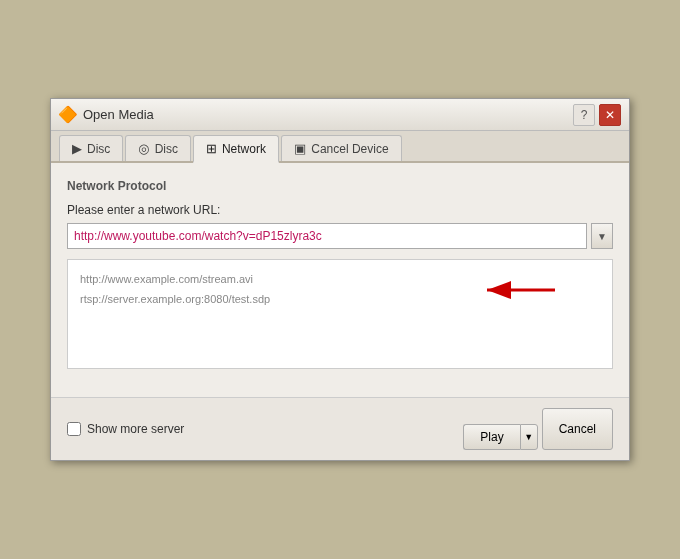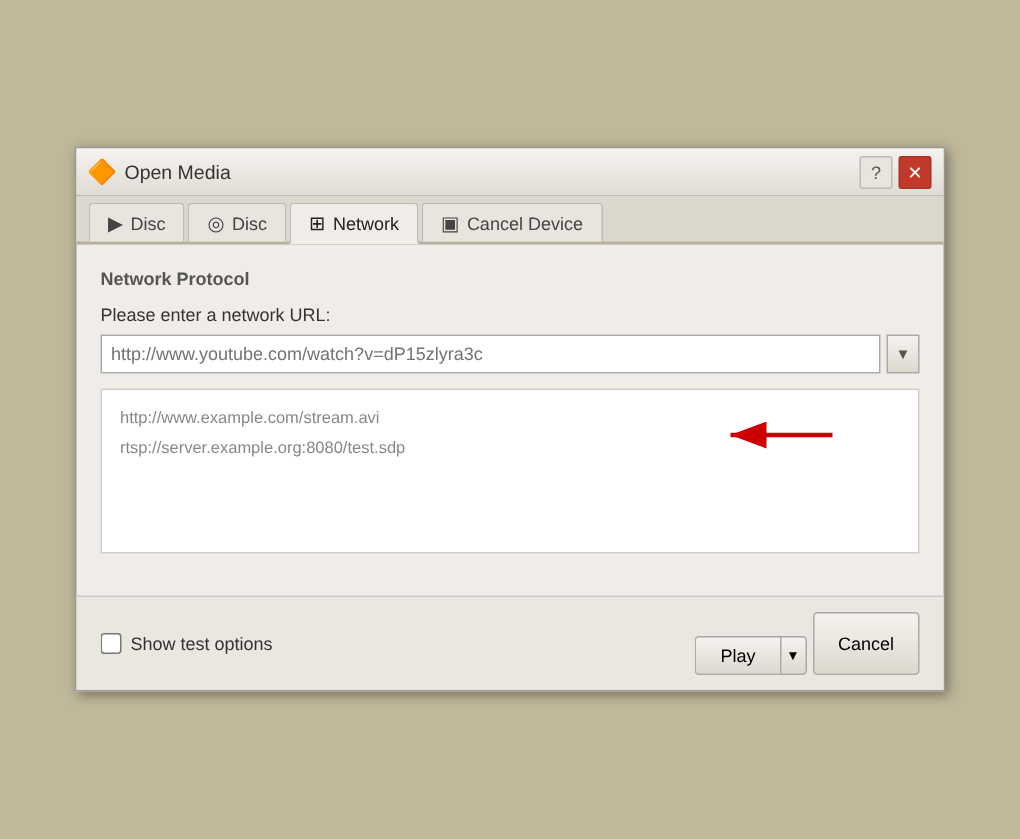--- a/index.html
+++ b/index.html
@@ -120,21 +120,21 @@
       gap: 4px;
       margin-bottom: 10px;
     }
     .url-input {
       flex: 1;
       height: 26px;
       border: 1px solid #aaa;
       background: white;
       padding: 2px 6px;
       font-size: 12px;
-      color: #737373;
+      color: #be185d;
     }
     .dropdown-btn {
       width: 22px;
       height: 26px;
       border: 1px solid #aaa;
       background: linear-gradient(to bottom, #f5f3ef, #ddd8ce);
       display: flex;
       align-items: center;
       justify-content: center;
       cursor: pointer;
@@ -277,21 +277,21 @@
           </defs>
           <line x1="78" y1="20" x2="10" y2="20" stroke="#cc0000" stroke-width="3" marker-end="url(#arrowhead)"></line>
         </svg>
       </div>
     </div>
   </div>
 
   <div class="bottom-bar">
     <label class="checkbox-label">
       <input type="checkbox" style="">
-      <span>Show test options</span>
+      <span>Show more server</span>
     </label>
 
     <div class="bottom-actions">
       <div class="play-btn-group">
         <button class="play-btn">Play</button>
         <div class="play-dropdown">▼</div>
       </div>
       <button class="cancel-btn">Cancel</button>
     </div>
   </div>

